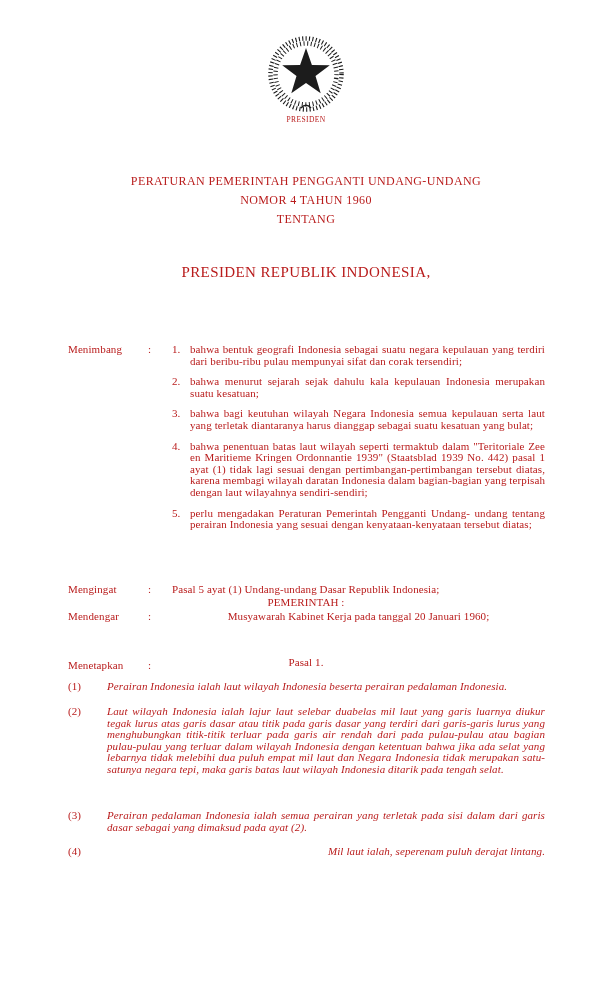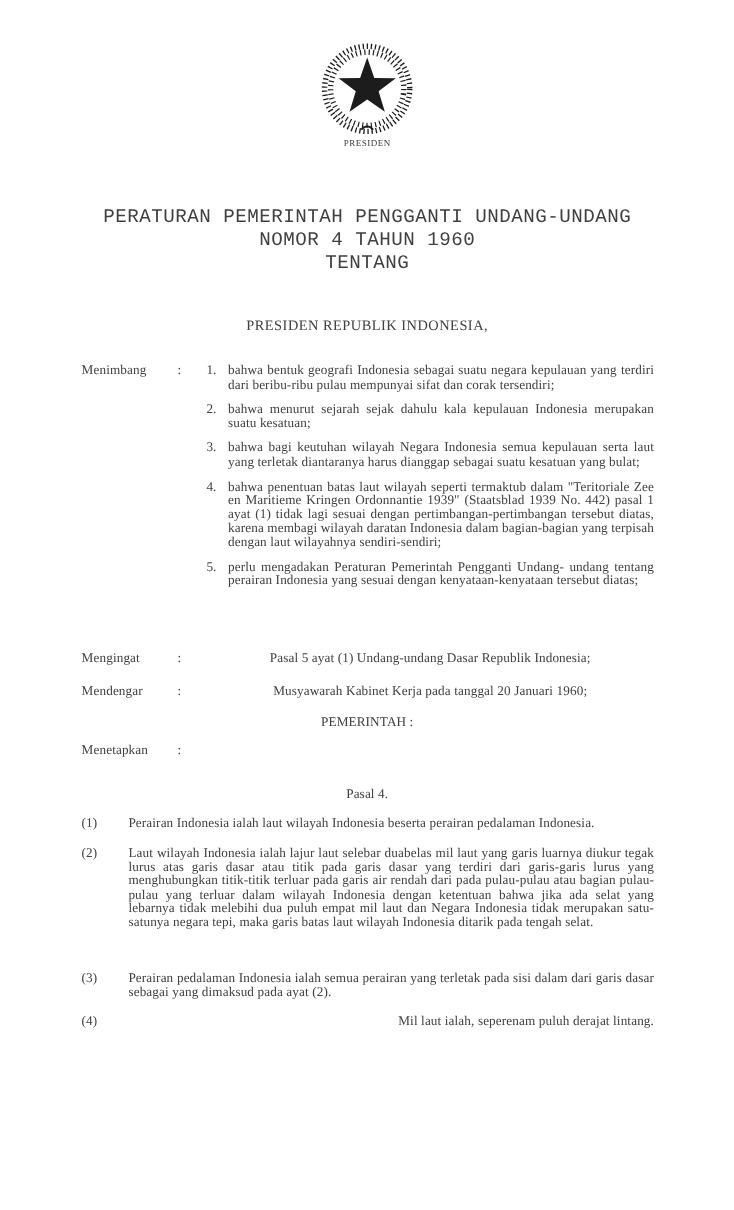--- a/index.html
+++ b/index.html
@@ -6,21 +6,21 @@
     margin: 0;
     padding: 0;
     background: #ffffff;
   }
   .page {
     position: relative;
     width: 612px;
     height: 960px;
     background: #ffffff;
     font-family: "Liberation Serif", "DejaVu Serif", serif;
-    color: #404040;
+    color: #b91c1c;
     overflow: hidden;
   }
   .abs { position: absolute; }
 
   
   .emblem {
     top: 34px;
     left: 265px;
     width: 82px;
     height: 82px;
@@ -34,48 +34,48 @@
     line-height: 9px;
     letter-spacing: 0.4px;
   }
 
   
   .title-block {
     top: 172px;
     left: 0;
     width: 612px;
     text-align: center;
-    font-size: 16px;
+    font-size: 12px;
     line-height: 19px;
     letter-spacing: 0.4px;
-    font-family: Liberation Mono, monospace;
   }
   .opening-heading {
     top: 264px;
     left: 0;
     width: 612px;
     text-align: center;
-    font-size: 12px;
+    font-size: 15px;
     letter-spacing: 0.4px;
   }
 
   
   .body-txt {
     font-size: 11px;
     line-height: 11.6px;
     letter-spacing: 0.1px;
   }
 
   
   .pre-row {
     left: 68px;
     width: 477px;
     display: grid;
     grid-template-columns: 80px 24px 1fr;
     align-items: start;
+    margin-top: 40px;
   }
   .pre-label { grid-column: 1; }
   .pre-colon { grid-column: 2; }
   .pre-content { grid-column: 3; text-align: justify; }
 
   .menimbang-item {
     display: flex;
     margin-bottom: 9px;
   }
   .menimbang-item:last-child { margin-bottom: 0; }
@@ -88,21 +88,21 @@
     text-align: center;
   }
 
   
   .clause {
     left: 68px;
     width: 477px;
     display: flex;
   }
   .clause-num { width: 39px; flex: none; }
-  .clause-text { flex: 1; text-align: justify; }
+  .clause-text { flex: 1; text-align: justify; font-style: italic; }
 
   .t-mengingat  { top: 544px; }
   .t-mendengar  { top: 571px; }
   .t-memutuskan { top: 597px; }
   .t-menetapkan { top: 620px; }
   .t-menimbang  { top: 304px; }
   .t-pasal      { top: 657px; }
   .t-clause1    { top: 681px; }
   .t-clause2    { top: 706px; }
   .t-clause3    { top: 810px; }
@@ -157,37 +157,37 @@
       <div class="menimbang-item" style="margin-top:4px">
         <span class="item-num">5.</span>
         <div class="item-text">perlu mengadakan Peraturan Pemerintah Pengganti Undang- undang tentang perairan Indonesia yang sesuai dengan kenyataan-kenyataan tersebut diatas;</div>
       </div>
     </div>
   </div>
 
   <div class="abs pre-row body-txt t-mengingat">
     <div class="pre-label">Mengingat</div>
     <div class="pre-colon">:</div>
-    <div class="pre-content" style="text-align:center">Pasal 5 ayat (1) Undang-undang Dasar Republik Indonesia;</div>
+    <div class="pre-content" style="text-align:left">Pasal 5 ayat (1) Undang-undang Dasar Republik Indonesia;</div>
   </div>
 
   <div class="abs pre-row body-txt t-mendengar">
     <div class="pre-label">Mendengar</div>
     <div class="pre-colon">:</div>
     <div class="pre-content" style="text-align:center">Musyawarah Kabinet Kerja pada tanggal 20 Januari 1960;</div>
   </div>
 
   <div class="abs center-line body-txt t-memutuskan">PEMERINTAH :</div>
 
   <div class="abs pre-row body-txt t-menetapkan">
     <div class="pre-label">Menetapkan</div>
     <div class="pre-colon">:</div>
   </div>
 
-  <div class="abs center-line body-txt t-pasal">Pasal 4.</div>
+  <div class="abs center-line body-txt t-pasal">Pasal 1.</div>
 
   <div class="abs clause body-txt t-clause1">
     <span class="clause-num">(1)</span>
     <div class="clause-text" style="text-align:left">Perairan Indonesia ialah laut wilayah Indonesia beserta perairan pedalaman Indonesia.</div>
   </div>
 
   <div class="abs clause body-txt t-clause2">
     <span class="clause-num">(2)</span>
     <div class="clause-text">Laut wilayah Indonesia ialah lajur laut selebar duabelas mil laut yang garis luarnya diukur tegak lurus atas garis dasar atau titik pada garis dasar yang terdiri dari garis-garis lurus yang menghubungkan titik-titik terluar pada garis air rendah dari pada pulau-pulau atau bagian pulau-pulau yang terluar dalam wilayah Indonesia dengan ketentuan bahwa jika ada selat yang lebarnya tidak melebihi dua puluh empat mil laut dan Negara Indonesia tidak merupakan satu-satunya negara tepi, maka garis batas laut wilayah Indonesia ditarik pada tengah selat.</div>
   </div>

